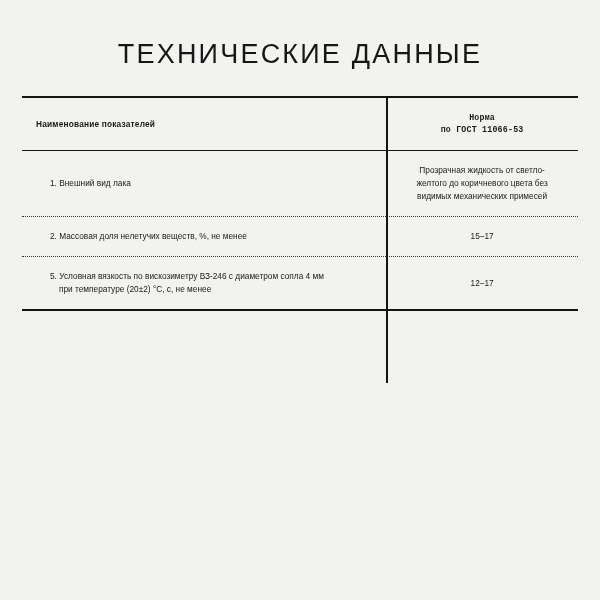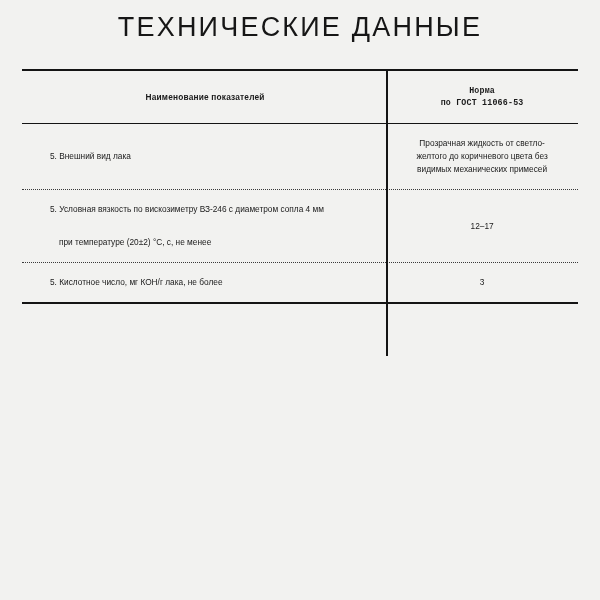--- a/index.html
+++ b/index.html
@@ -21,21 +21,21 @@
     box-sizing: border-box;
     padding: 0;
   }
   .doc-title {
     text-align: center;
     font-size: 27px;
     letter-spacing: 2.2px;
     font-weight: 400;
     color: #161616;
     margin: 0;
-    padding-top: 13px;
+    padding-top: 40px;
     padding-bottom: 0;
     line-height: 1.1;
   }
   .table-wrap {
     margin: 26px 22px 0 22px;
   }
   table.spec {
     width: 100%;
     border-collapse: collapse;
     table-layout: fixed;
@@ -47,21 +47,21 @@
   table.spec thead tr.head-row th {
     border-top: 2px solid #141414;
     border-bottom: 1.6px solid #141414;
     padding: 14px 12px 13px 12px;
     font-size: 8.3px;
     font-weight: bold;
     vertical-align: middle;
     letter-spacing: .2px;
   }
   table.spec thead tr.head-row th.h-left {
-    text-align: center;
+    text-align: left;
     padding-left: 14px;
   }
   table.spec thead tr.head-row th.h-right {
     text-align: center;
     line-height: 1.5;
     font-family: Liberation Mono, monospace;
   }
   table.spec tbody td {
     border-bottom: 1px dotted #3a3a3a;
     font-size: 8.3px;
@@ -81,21 +81,20 @@
     text-align: center;
     padding-left: 14px;
     padding-right: 14px;
   }
   td.cell-value .multi {
     line-height: 1.6;
   }
   .indent {
     display: block;
     padding-left: 9px;
-    margin-top: 20px;
   }
   .vline-holder {
     position: relative;
   }
   .divider-abs {
     position: absolute;
     background: #141414;
     width: 1.6px;
   }
 </style>
@@ -120,48 +119,48 @@
           <th class="h-right">
             <span>Норма</span><br>
             <span>по ГОСТ 11066-53</span>
           </th>
         </tr>
       </thead>
       <tbody>
 
         <tr>
           <td class="cell-name">
-            <span>5. Внешний вид лака</span>
+            <span>1. Внешний вид лака</span>
           </td>
           <td class="cell-value">
             <span class="multi">
               <span>Прозрачная жидкость от светло-</span><br>
               <span>желтого до коричневого цвета без</span><br>
               <span>видимых механических примесей</span>
             </span>
           </td>
         </tr>
 
+        <tr>
+          <td class="cell-name">
+            <span>2. Массовая доля нелетучих веществ, %, не менее</span>
+          </td>
+          <td class="cell-value">
+            <span>15–17</span>
+          </td>
+        </tr>
 
         <tr>
           <td class="cell-name">
             <span>5. Условная вязкость по вискозиметру ВЗ-246 с диаметром сопла 4 мм</span>
             <span class="indent">при температуре (20±2) °С, с, не менее</span>
           </td>
           <td class="cell-value">
             <span>12–17</span>
           </td>
         </tr>
 
 
-        <tr>
-          <td class="cell-name">
-            <span>5. Кислотное число, мг КОН/г лака, не более</span>
-          </td>
-          <td class="cell-value">
-            <span>3</span>
-          </td>
-        </tr>
 
       </tbody>
     </table>
   </div>
 </div>
 
 </body></html>

